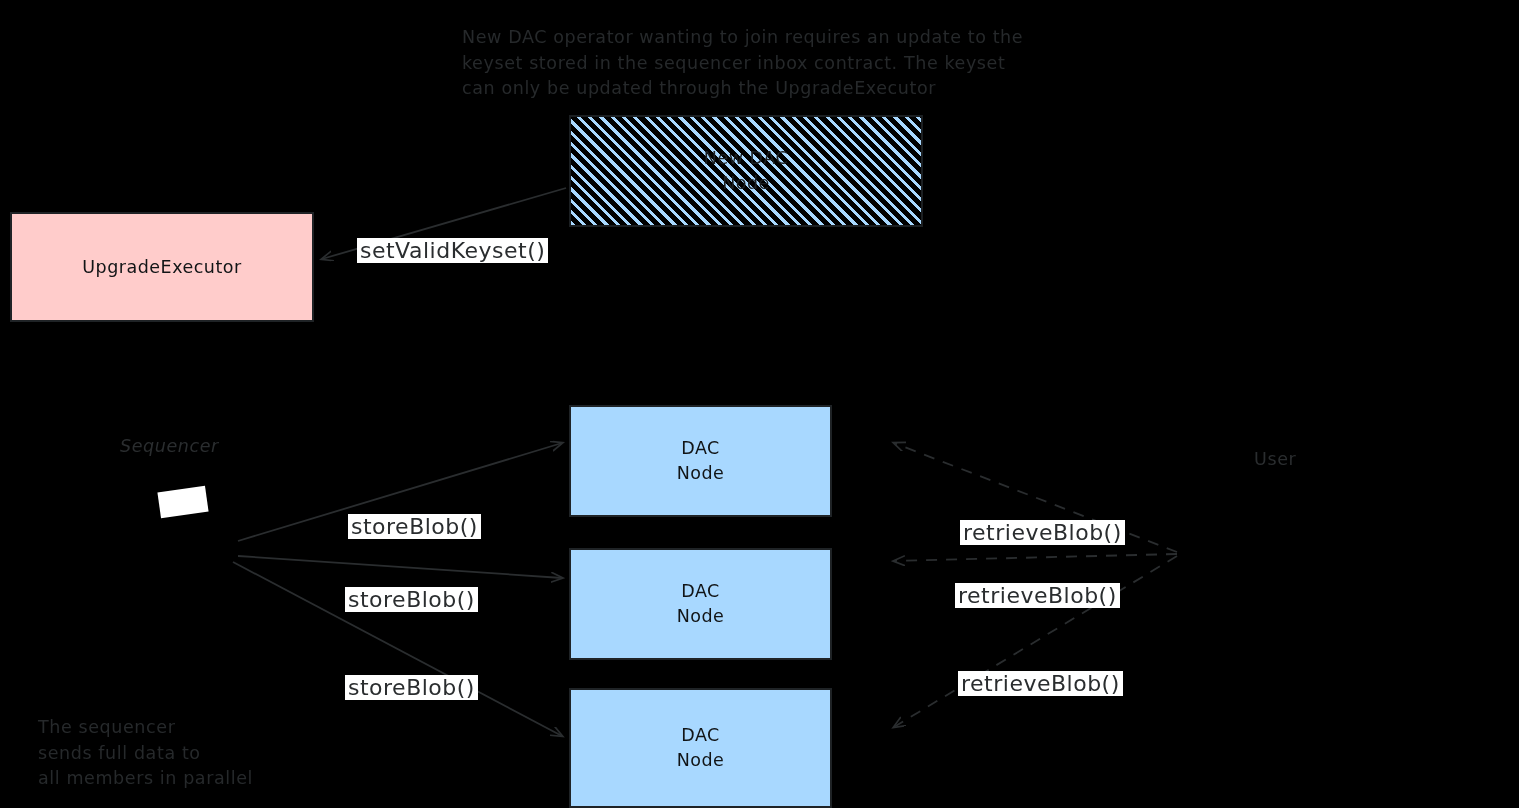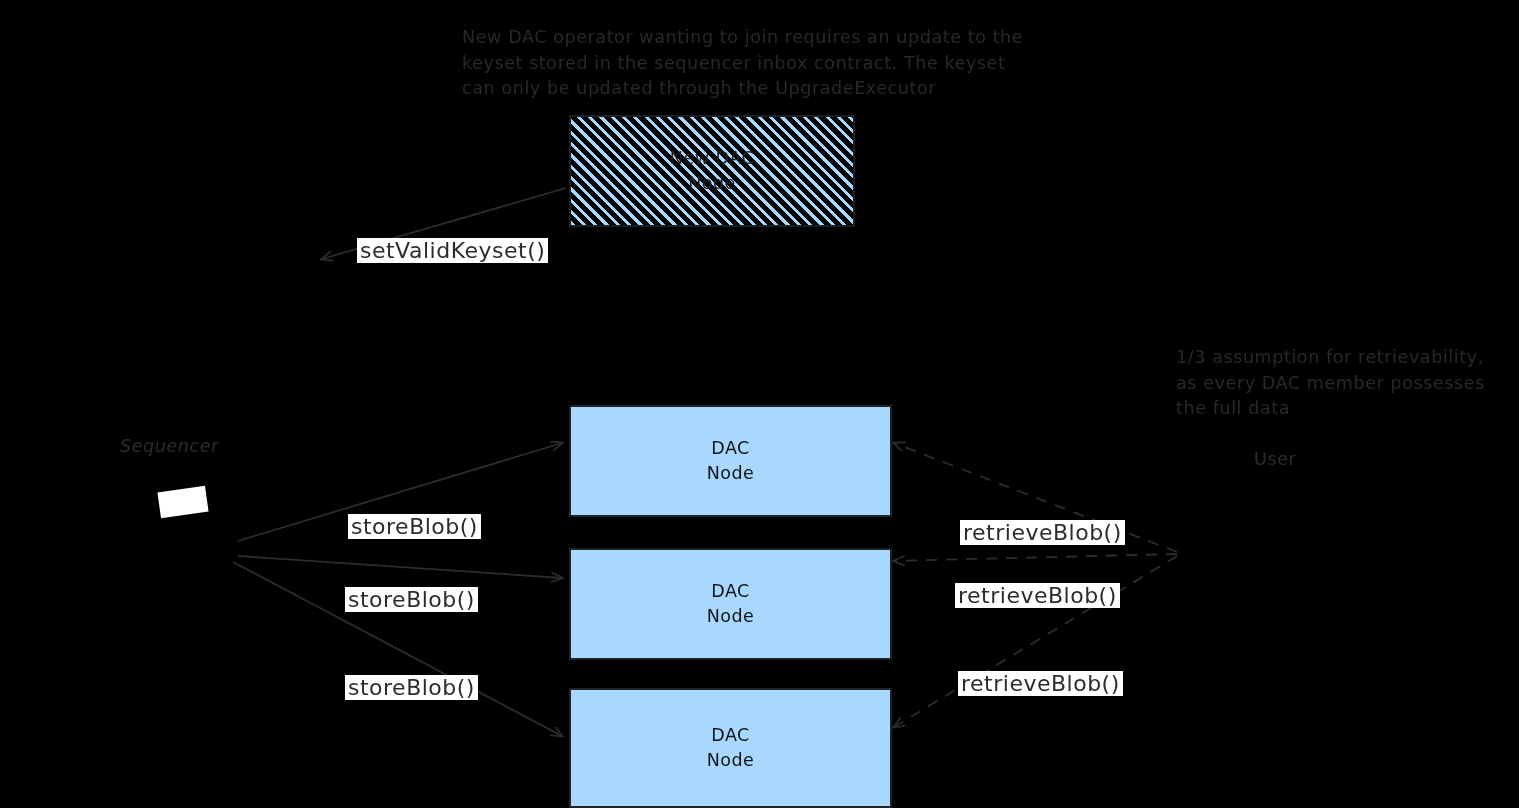--- a/index.html
+++ b/index.html
@@ -81,31 +81,31 @@
     line-height: 25px;
     letter-spacing: 0.5px;
     white-space: pre-line;
     font-family: "DejaVu Sans", sans-serif;
   }
   #box-upgrade-executor {
     left: 10px; top: 212px; width: 304px; height: 110px;
     background: #ffcccb;
   }
   #box-new-dac-node {
-    left: 569px; top: 115px; width: 286px; height: 112px;
+    left: 569px; top: 115px; width: 354px; height: 112px;
     background-color: #000000;
     background-image: repeating-linear-gradient(
         45deg,
         #a8d8ff 0px, #a8d8ff 3px,
         #000000 3px, #000000 8px);
     border-color: #1b1f22;
   }
   #box-new-dac-node .box-label { color: #1b1f22; }
   .box-dac {
-    left: 569px; width: 323px; height: 112px;
+    left: 569px; width: 263px; height: 112px;
     background: #a8d8ff;
   }
   #box-dac-node-1 { top: 405px; }
   #box-dac-node-2 { top: 548px; }
   #box-dac-node-3 { top: 688px; height: 120px; }
 
   
   #sequencer-glyph {
     position: absolute;
     left: 159px; top: 489px;
@@ -159,31 +159,34 @@
     </g>
     <g>
       <line x1="1177" y1="556" x2="894" y2="727" stroke="#2a2d2f" stroke-width="1.8" stroke-dasharray="11 9" marker-end="url(#head-dash)"></line>
     </g>
   </svg>
 
   <div class="note" id="note-top">New DAC operator wanting to join requires an update to the
 keyset stored in the sequencer inbox contract. The keyset
 can only be updated through the UpgradeExecutor</div>
 
-  <div class="note" id="note-right">1/3 assumption for retrievability,
-as every DAC member possesses
-the full data</div>
-
+
+  <div class="note" id="note-bottom">The sequencer
+sends full data to
+all members in parallel</div>
 
   <div class="small-label" id="label-sequencer">Sequencer</div>
 
   <div class="small-label" id="label-user">User</div>
 
   <div id="sequencer-glyph"></div>
 
+  <div class="box" id="box-upgrade-executor">
+    <span class="box-label">UpgradeExecutor</span>
+  </div>
 
   <div class="box" id="box-new-dac-node">
     <span class="box-label">New DAC
 Node</span>
   </div>
 
   <div class="box box-dac" id="box-dac-node-1">
     <span class="box-label">DAC
 Node</span>
   </div>

